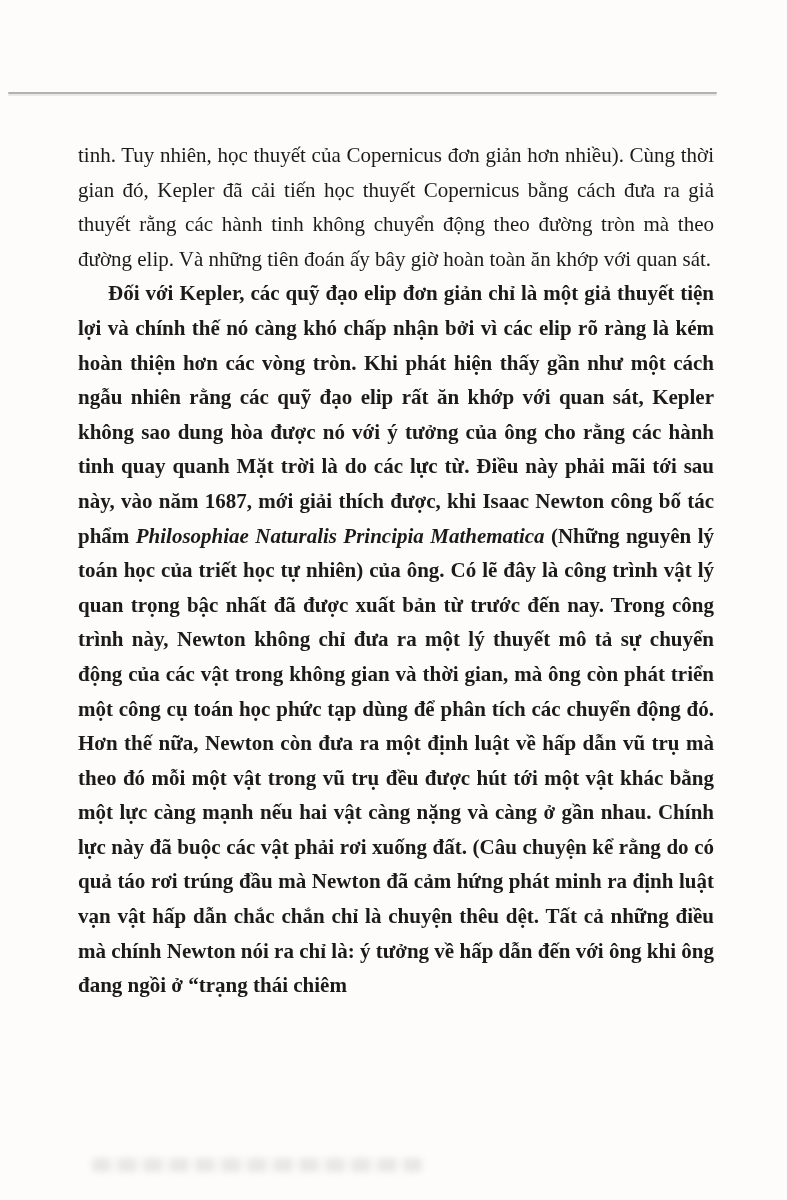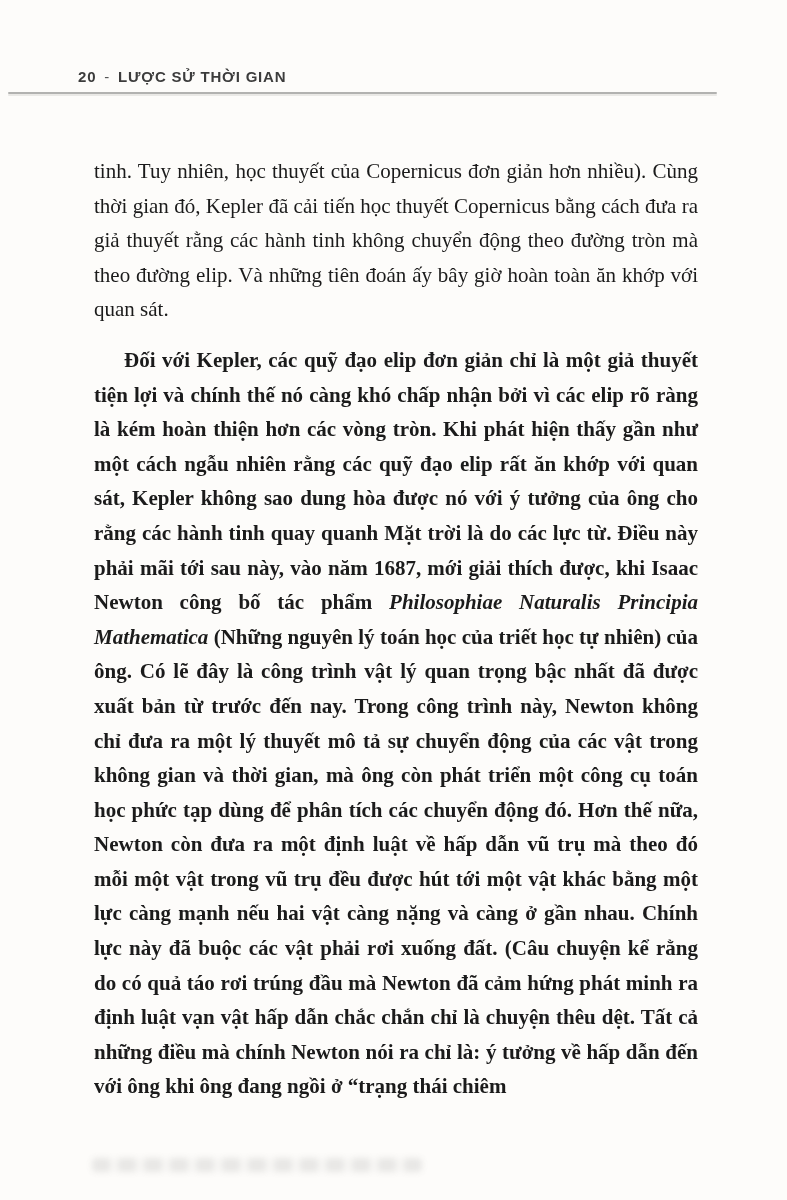--- a/index.html
+++ b/index.html
@@ -52,21 +52,21 @@
     position: absolute;
     top: 138px;
     left: 78px;
     width: 636px;
     font-size: 21px;
     line-height: 34.6px;
     text-align: justify;
     text-justify: inter-word;
   }
   .page-body p {
-    margin: 16px;
+    margin: 0;
     padding: 0;
   }
   .page-body p.indent {
     text-indent: 30px;
     font-weight: bold;
   }
   .page-body em {
     font-style: italic;
   }
   .bleed {
@@ -83,23 +83,20 @@
     filter: blur(3px);
     opacity: 0.45;
     border-radius: 4px;
   }
 </style>
 </head>
 <body>
 
 <div class="page">
 
-  <header class="page-header">
-    <span>20</span><span class="sep">-</span><span>LƯỢC SỬ THỜI GIAN</span>
-  </header>
 
   <div class="header-rule"></div>
 
   <main class="page-body">
       <p><span>tinh. Tuy nhiên, học thuyết của Copernicus đơn giản hơn nhiều). Cùng thời gian đó, Kepler đã cải tiến học thuyết Copernicus bằng cách đưa ra giả thuyết rằng các hành tinh không chuyển động theo đường tròn mà theo đường elip. Và những tiên đoán ấy bây giờ hoàn toàn ăn khớp với quan sát.</span></p>
       <p class="indent"><span>Đối với Kepler, các quỹ đạo elip đơn giản chỉ là một giả thuyết tiện lợi và chính thế nó càng khó chấp nhận bởi vì các elip rõ ràng là kém hoàn thiện hơn các vòng tròn. Khi phát hiện thấy gần như một cách ngẫu nhiên rằng các quỹ đạo elip rất ăn khớp với quan sát, Kepler không sao dung hòa được nó với ý tưởng của ông cho rằng các hành tinh quay quanh Mặt trời là do các lực từ. Điều này phải mãi tới sau này, vào năm 1687, mới giải thích được, khi Isaac Newton công bố tác phẩm </span><em>Philosophiae Naturalis Principia Mathematica</em><span> (Những nguyên lý toán học của triết học tự nhiên) của ông. Có lẽ đây là công trình vật lý quan trọng bậc nhất đã được xuất bản từ trước đến nay. Trong công trình này, Newton không chỉ đưa ra một lý thuyết mô tả sự chuyển động của các vật trong không gian và thời gian, mà ông còn phát triển một công cụ toán học phức tạp dùng để phân tích các chuyển động đó. Hơn thế nữa, Newton còn đưa ra một định luật về hấp dẫn vũ trụ mà theo đó mỗi một vật trong vũ trụ đều được hút tới một vật khác bằng một lực càng mạnh nếu hai vật càng nặng và càng ở gần nhau. Chính lực này đã buộc các vật phải rơi xuống đất. (Câu chuyện kể rằng do có quả táo rơi trúng đầu mà Newton đã cảm hứng phát minh ra định luật vạn vật hấp dẫn chắc chắn chỉ là chuyện thêu dệt. Tất cả những điều mà chính Newton nói ra chỉ là: ý tưởng về hấp dẫn đến với ông khi ông đang ngồi ở “trạng thái chiêm</span></p>
     </main>
 
   <div class="bleed"></div>
 

